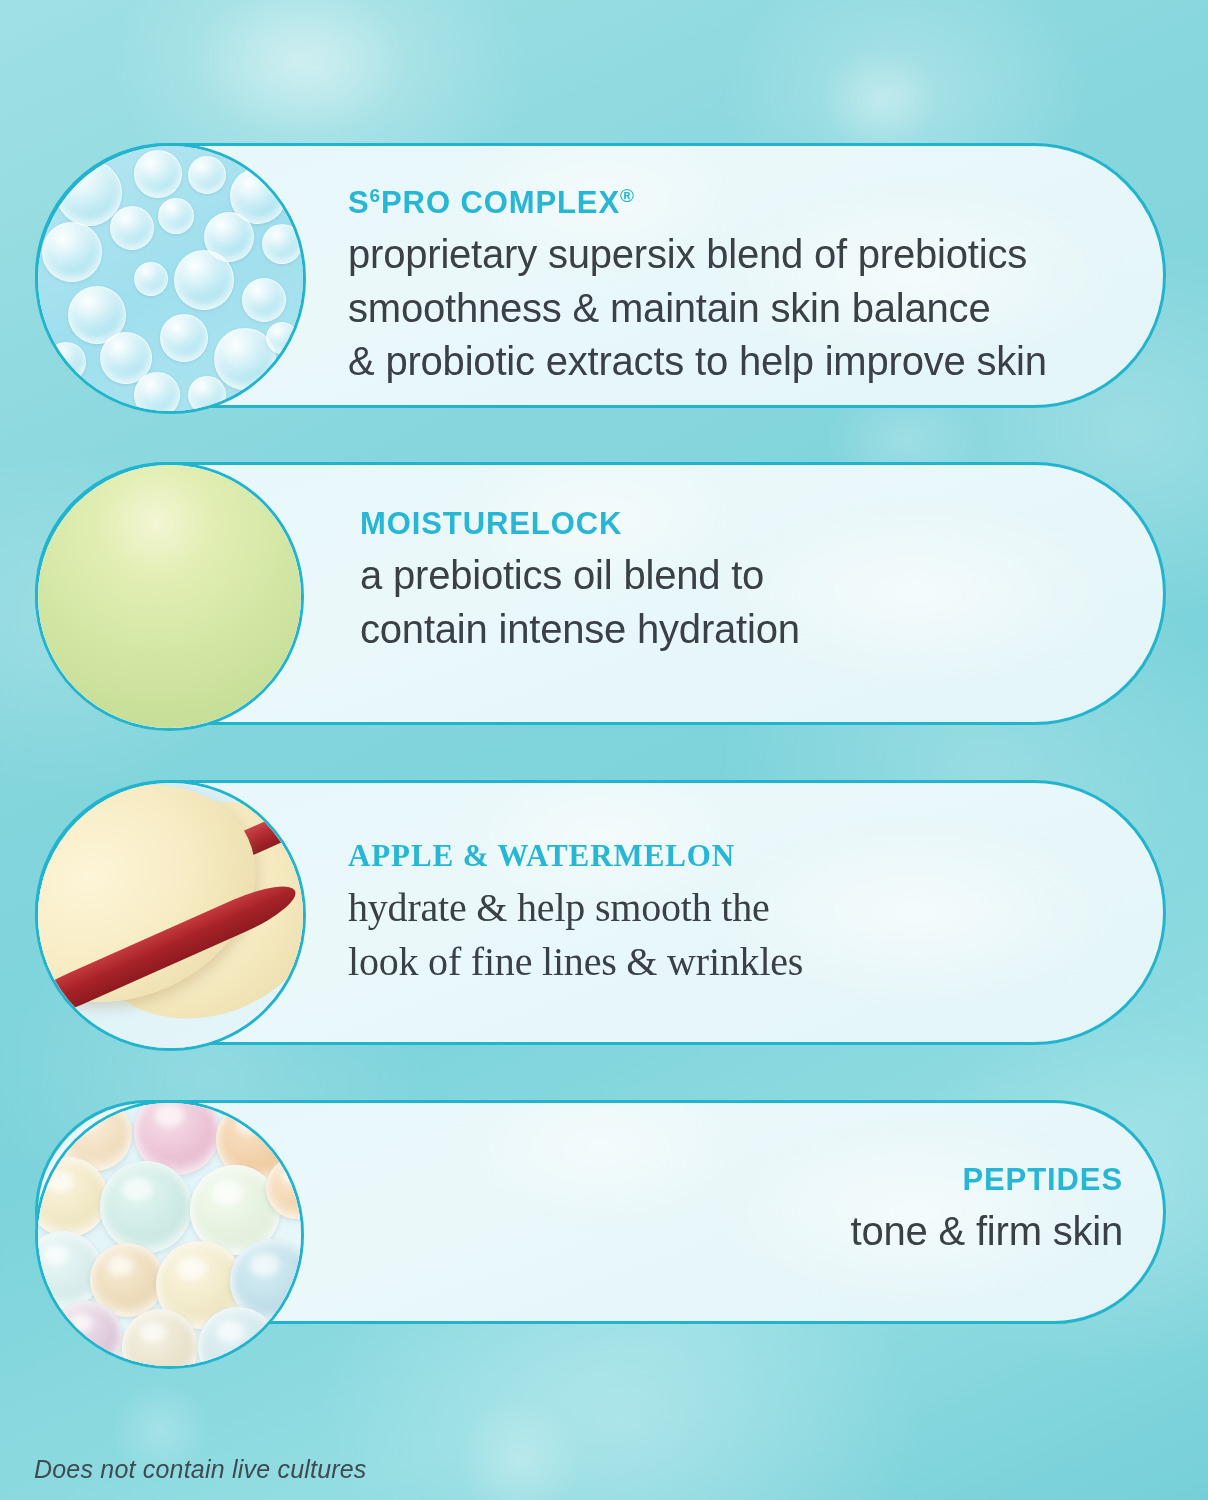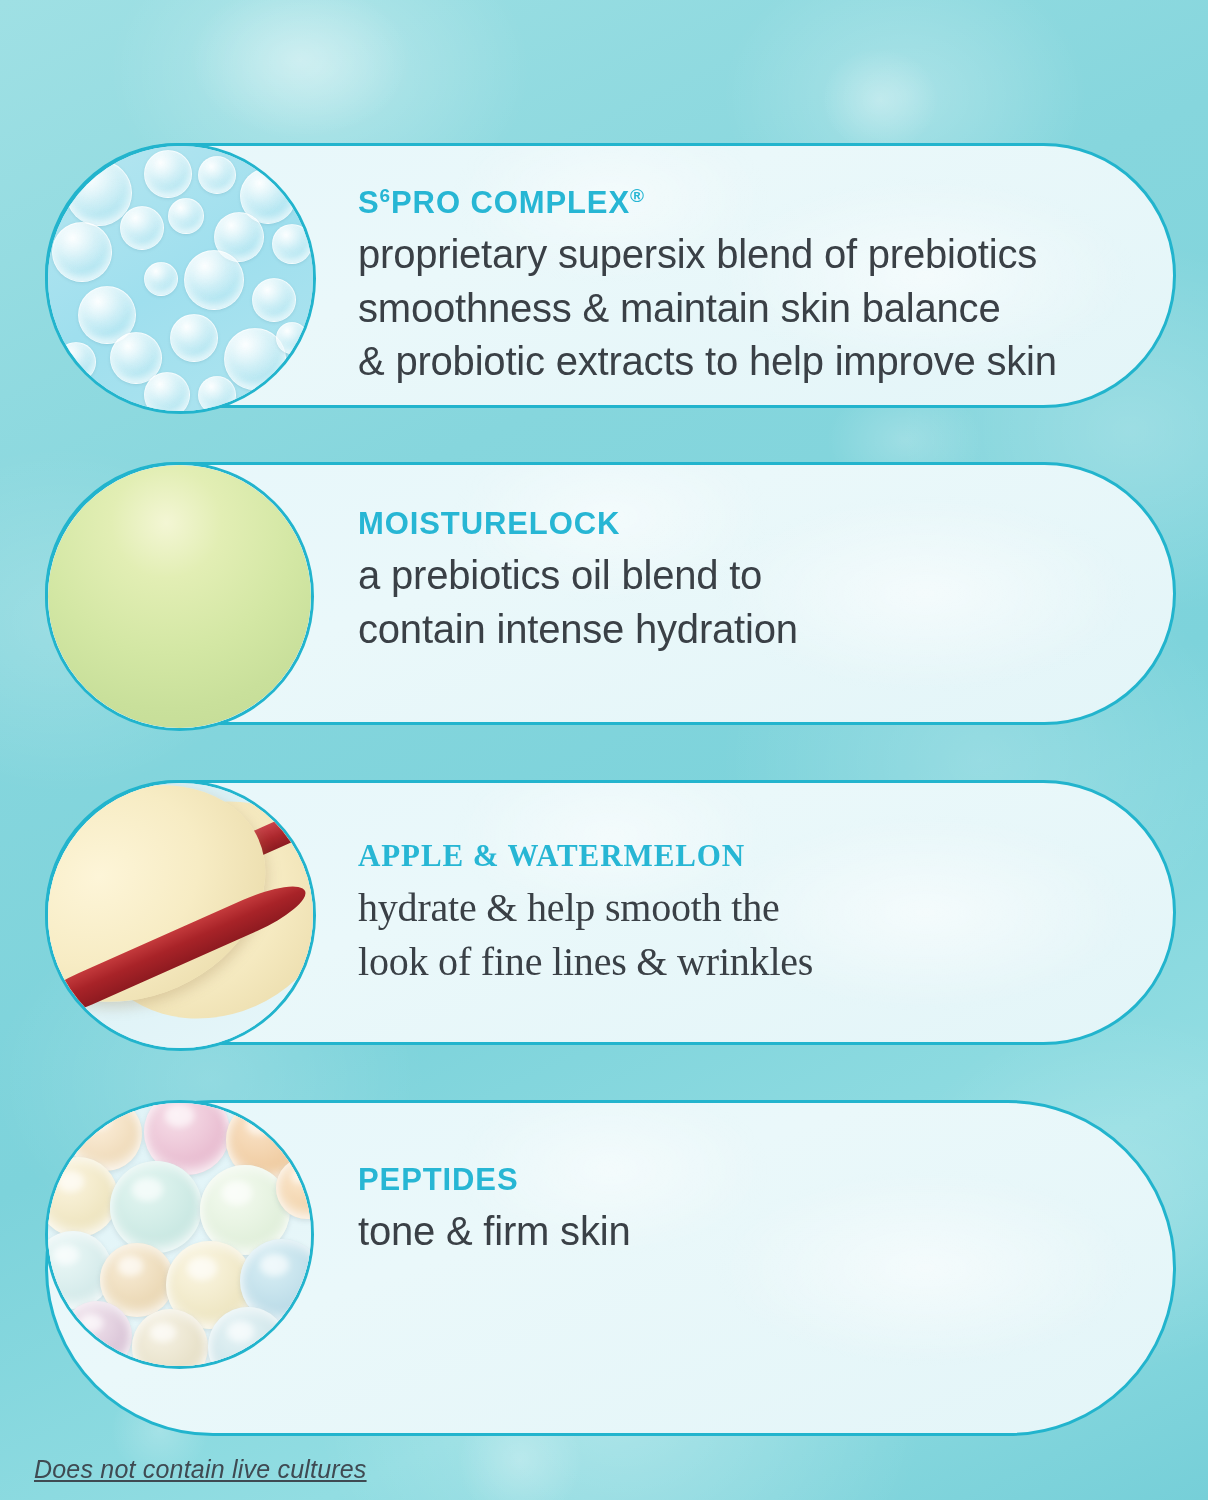--- a/index.html
+++ b/index.html
@@ -40,21 +40,21 @@
       radial-gradient(ellipse 90px 80px at 880px 100px, rgba(255,255,255,0.30), rgba(255,255,255,0) 65%),
       radial-gradient(ellipse 120px 90px at 905px 440px, rgba(255,255,255,0.22), rgba(255,255,255,0) 65%),
       radial-gradient(circle 60px at 1075px 560px, rgba(255,255,255,0.20), rgba(255,255,255,0) 70%),
       radial-gradient(circle 70px at 160px 1430px, rgba(255,255,255,0.22), rgba(255,255,255,0) 70%),
       radial-gradient(circle 90px at 520px 1460px, rgba(255,255,255,0.26), rgba(255,255,255,0) 70%);
   }
 
   
   .card {
     position: absolute;
-    left: 45px;
+    left: 35px;
     width: 1131px;
     border: 3px solid #22b4cd;
     border-radius: 999px;
     background: linear-gradient(160deg, #e7f7fa 0%, #eaf8fa 40%, #e3f5f8 100%);
     display: flex;
     align-items: center;
   }
   .card::before {
     
     content: "";
@@ -63,21 +63,21 @@
     border-radius: 999px;
     background:
       radial-gradient(ellipse 300px 140px at 78%, rgba(255,255,255,0.55), rgba(255,255,255,0) 70%),
       radial-gradient(ellipse 220px 120px at 50% 20%, rgba(255,255,255,0.45), rgba(255,255,255,0) 72%);
     pointer-events: none;
   }
 
   .card-1 { top: 143px;  height: 265px; }
   .card-2 { top: 462px;  height: 263px; }
   .card-3 { top: 780px;  height: 265px; font-family: Liberation Serif, serif; }
-  .card-4 { top: 1100px; height: 336px; }
+  .card-4 { top: 1100px; height: 224px; text-align: right; }
 
   
   .thumb {
     position: absolute;
     left: -3px;
     top: -3px;
     width: 271px;
     height: 271px;
     border: 3px solid #22b4cd;
     border-radius: 50%;
@@ -185,35 +185,34 @@
   .reg { font-size: 19px; vertical-align: super; line-height: 0; }
   .body {
     color: #3a4046;
     font-size: 40px;
     line-height: 1.34;
     letter-spacing: -0.2px;
   }
   .body div { white-space: nowrap; }
 
   .card-1 .text { top: 38px; }
-  .card-2 .text { top: 40px; }
+  .card-2 .text { top: 40px; margin-left: 12px; }
   .card-3 .text { top: 54px; }
   .card-4 .text { top: 58px; }
 
   
   .footnote {
     position: absolute;
     left: 34px;
     top: 1455px;
     font-size: 25px;
     font-style: italic;
     color: #3f4a52;
     letter-spacing: 0.2px;
     z-index: 2;
-    text-decoration: underline;
   }
 </style>
 </head>
 <body>
 
 <div id="bg"></div>
 
 <div class="card card-1">
   <div class="thumb">
     <div class="art-bubbles">

